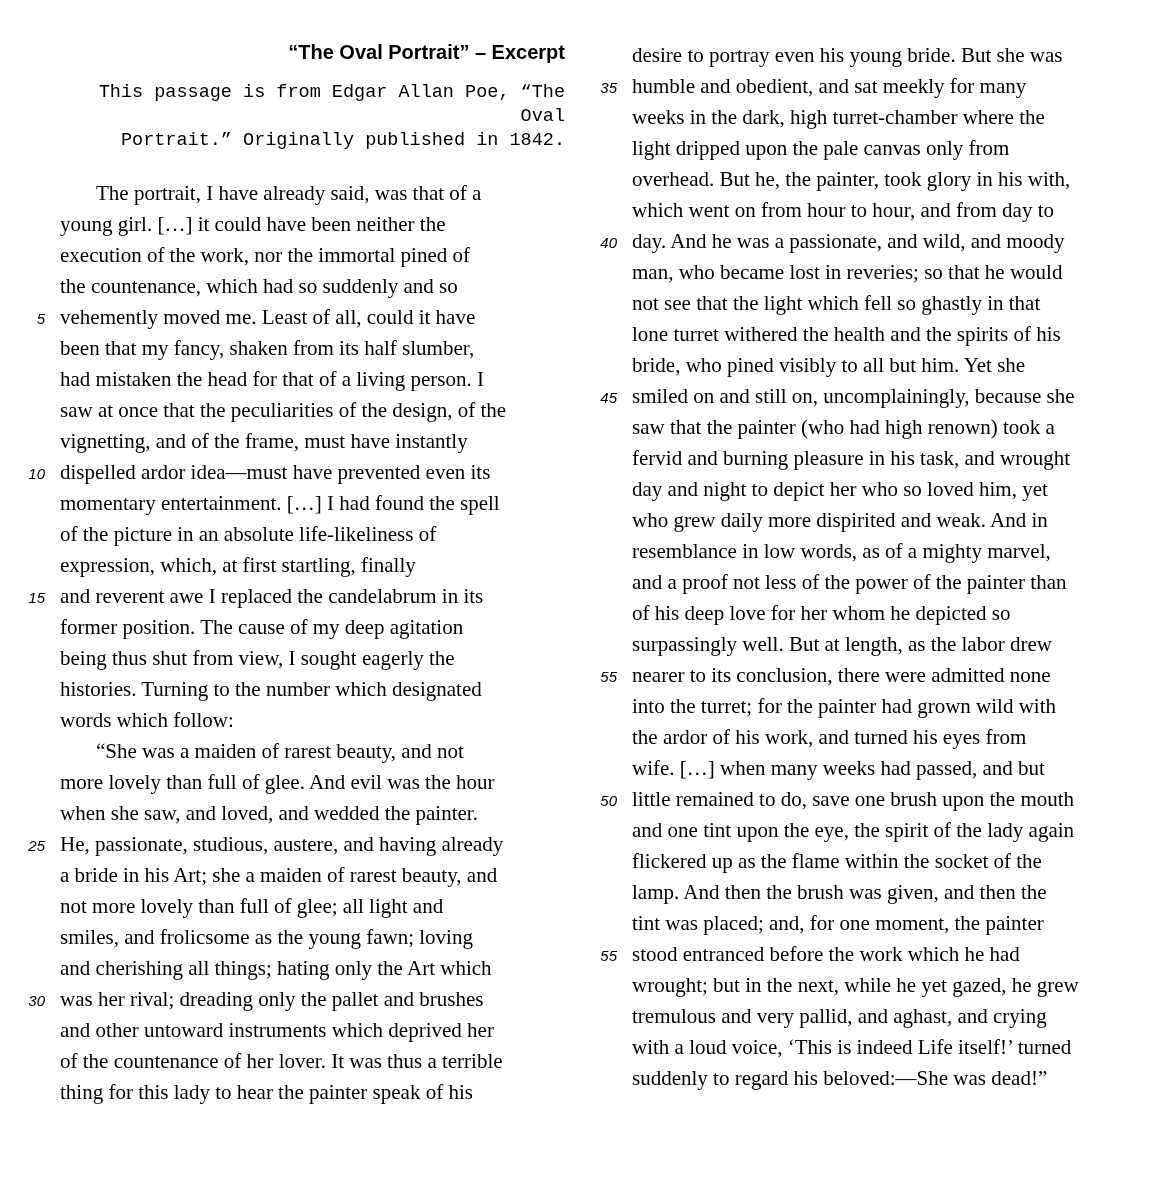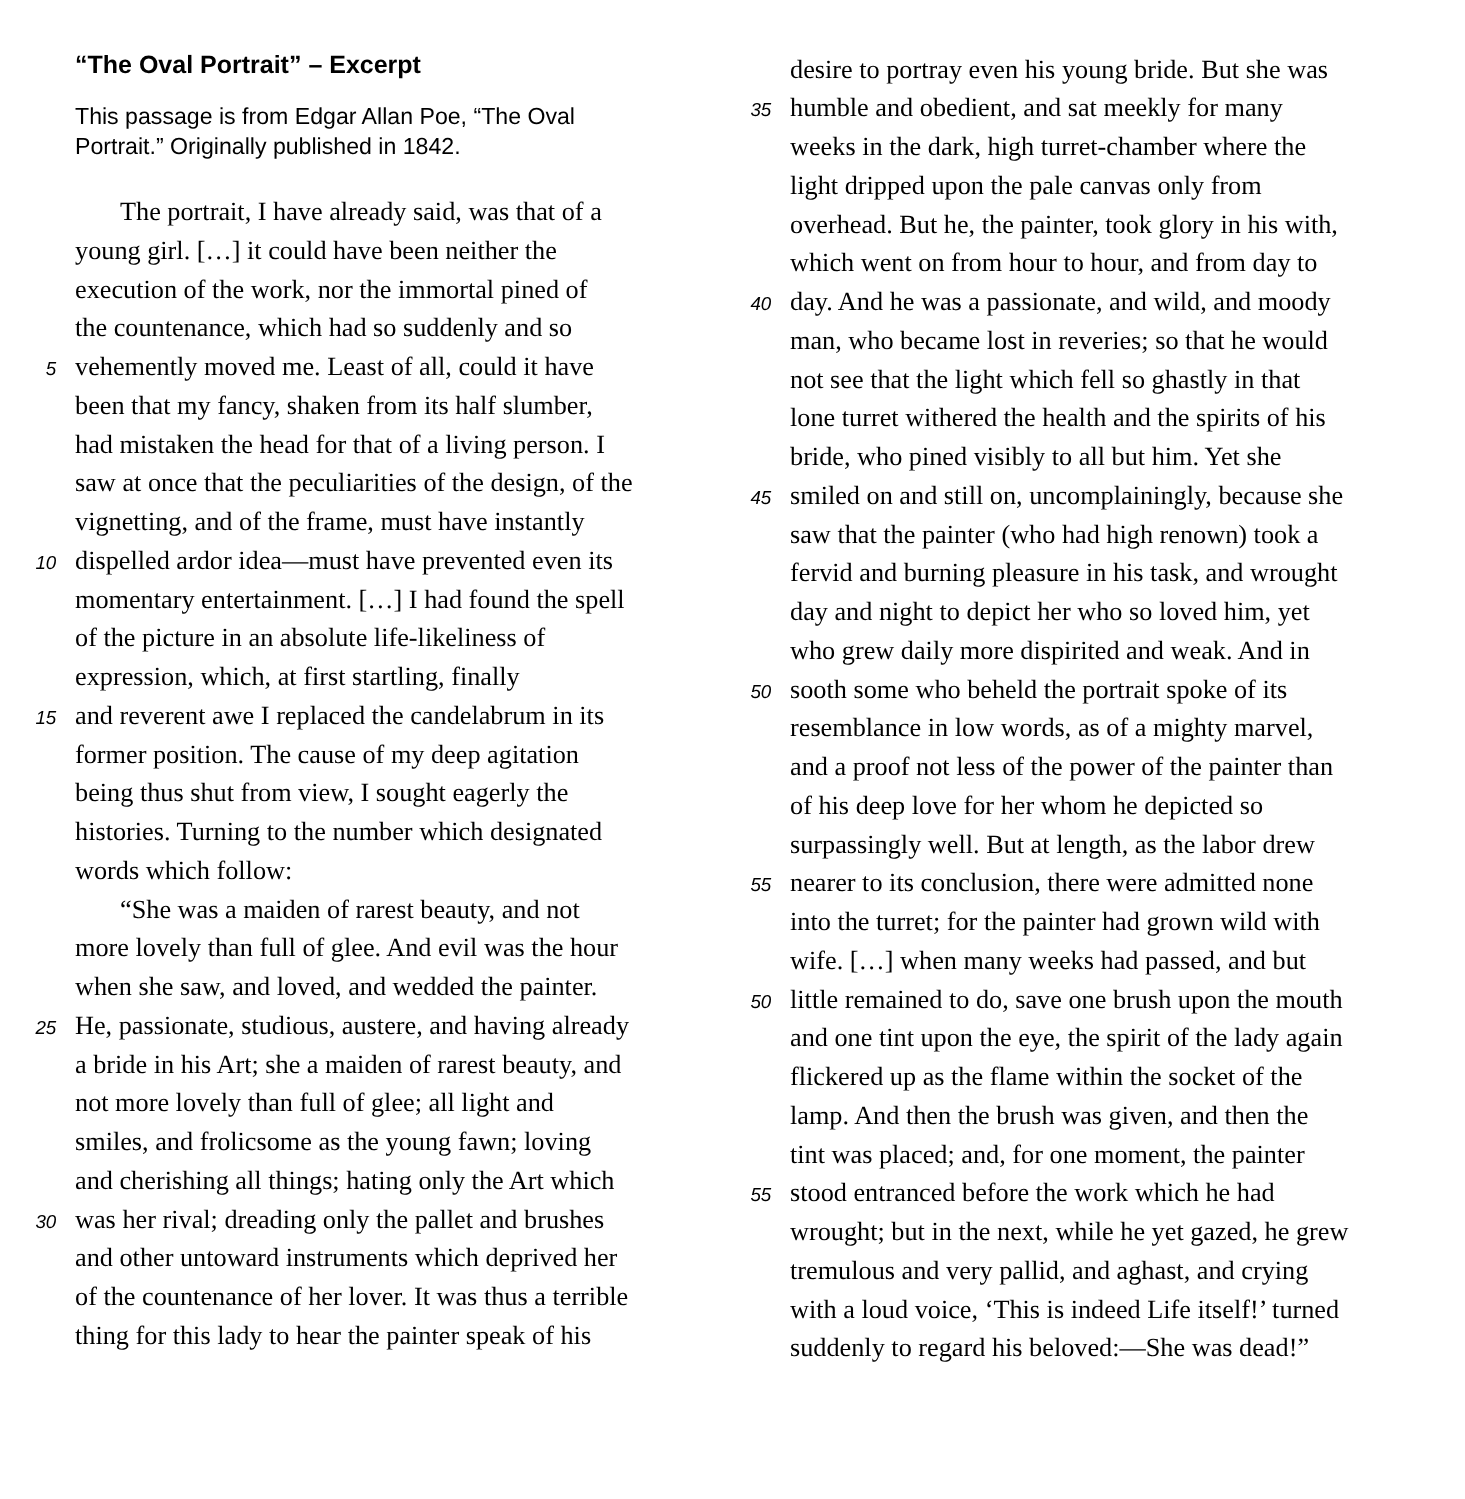--- a/index.html
+++ b/index.html
@@ -20,31 +20,32 @@
   }
   .col {
     flex: 0 0 auto;
     width: 545px;
   }
   .col-right {
     margin-left: 27px;
   }
   .passage-header {
     margin-left: 40px; 
+    text-align: right;
   }
   .title {
     margin: 0;
     font-family: "Liberation Sans", sans-serif;
     font-weight: bold;
     font-size: 20px;
     line-height: 24px;
   }
   .intro {
     margin-top: 17px;
-    font-family: Liberation Sans, sans-serif;
+    font-family: Liberation Mono, monospace;
     font-size: 18.5px;
     line-height: 24px;
   }
   .lines-left {
     margin-top: 25px;
   }
   .line-row {
     height: 31px;
     line-height: 31px;
     white-space: nowrap;
@@ -126,27 +127,27 @@
         <div class="line-row"><span class="line-num">40</span><span class="line-text">day. And he was a passionate, and wild, and moody</span></div>
         <div class="line-row"><span class="line-num"></span><span class="line-text">man, who became lost in reveries; so that he would</span></div>
         <div class="line-row"><span class="line-num"></span><span class="line-text">not see that the light which fell so ghastly in that</span></div>
         <div class="line-row"><span class="line-num"></span><span class="line-text">lone turret withered the health and the spirits of his</span></div>
         <div class="line-row"><span class="line-num"></span><span class="line-text">bride, who pined visibly to all but him. Yet she</span></div>
         <div class="line-row"><span class="line-num">45</span><span class="line-text">smiled on and still on, uncomplainingly, because she</span></div>
         <div class="line-row"><span class="line-num"></span><span class="line-text">saw that the painter (who had high renown) took a</span></div>
         <div class="line-row"><span class="line-num"></span><span class="line-text">fervid and burning pleasure in his task, and wrought</span></div>
         <div class="line-row"><span class="line-num"></span><span class="line-text">day and night to depict her who so loved him, yet</span></div>
         <div class="line-row"><span class="line-num"></span><span class="line-text">who grew daily more dispirited and weak. And in</span></div>
-        <div class="line-row"><span class="line-num">50</span><span class="line-text">sooth some who beheld the portrait spoke of its</span></div>
         <div class="line-row"><span class="line-num"></span><span class="line-text">resemblance in low words, as of a mighty marvel,</span></div>
         <div class="line-row"><span class="line-num"></span><span class="line-text">and a proof not less of the power of the painter than</span></div>
         <div class="line-row"><span class="line-num"></span><span class="line-text">of his deep love for her whom he depicted so</span></div>
         <div class="line-row"><span class="line-num"></span><span class="line-text">surpassingly well. But at length, as the labor drew</span></div>
         <div class="line-row"><span class="line-num">55</span><span class="line-text">nearer to its conclusion, there were admitted none</span></div>
         <div class="line-row"><span class="line-num"></span><span class="line-text">into the turret; for the painter had grown wild with</span></div>
+        <div class="line-row"><span class="line-num"></span><span class="line-text">the ardor of his work, and turned his eyes from</span></div>
         <div class="line-row"><span class="line-num"></span><span class="line-text">wife. […] when many weeks had passed, and but</span></div>
         <div class="line-row"><span class="line-num">50</span><span class="line-text">little remained to do, save one brush upon the mouth</span></div>
         <div class="line-row"><span class="line-num"></span><span class="line-text">and one tint upon the eye, the spirit of the lady again</span></div>
         <div class="line-row"><span class="line-num"></span><span class="line-text">flickered up as the flame within the socket of the</span></div>
         <div class="line-row"><span class="line-num"></span><span class="line-text">lamp. And then the brush was given, and then the</span></div>
         <div class="line-row"><span class="line-num"></span><span class="line-text">tint was placed; and, for one moment, the painter</span></div>
         <div class="line-row"><span class="line-num">55</span><span class="line-text">stood entranced before the work which he had</span></div>
         <div class="line-row"><span class="line-num"></span><span class="line-text">wrought; but in the next, while he yet gazed, he grew</span></div>
         <div class="line-row"><span class="line-num"></span><span class="line-text">tremulous and very pallid, and aghast, and crying</span></div>
         <div class="line-row"><span class="line-num"></span><span class="line-text">with a loud voice, ‘This is indeed Life itself!’ turned</span></div>

